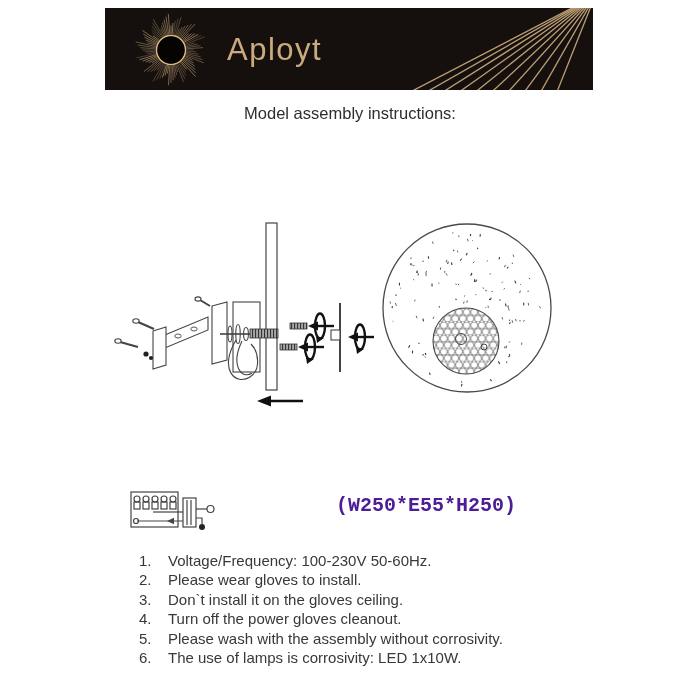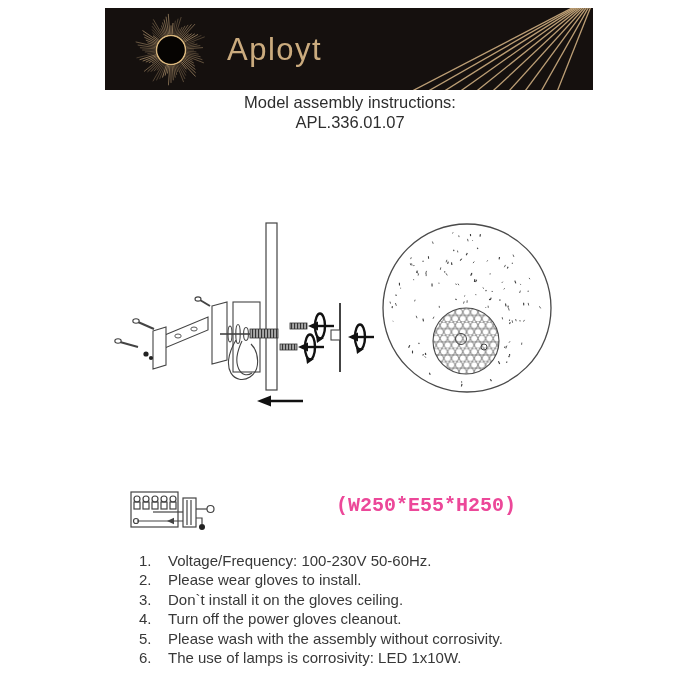--- a/index.html
+++ b/index.html
@@ -17,32 +17,32 @@
   .banner svg{position:absolute;top:0;}
   #logo{left:0;}
   #fanWrap{right:0;}
   .brand{
     position:absolute;left:122px;top:24px;
     color:#cbab7e;font-size:31px;letter-spacing:1.5px;font-weight:400;
   }
 
   
   .subhead{
-    position:absolute;top:93px;left:0;width:700px;text-align:center;
+    position:absolute;top:104px;left:0;width:700px;text-align:center;
     color:#2e2e2e;font-size:16.5px;line-height:19.5px;
   }
 
   
   #assembly{position:absolute;left:60px;top:190px;}
   #wiring{position:absolute;left:123px;top:482px;}
 
   .dims{
     position:absolute;left:336px;top:494px;
     font-family:"Liberation Mono","DejaVu Sans Mono",monospace;
-    font-size:20px;font-weight:bold;color:#ec4899;letter-spacing:0px;
+    font-size:20px;font-weight:bold;color:#4c1d95;letter-spacing:0px;
   }
 
   
   .instructions{
     position:absolute;left:139px;top:551px;margin:0;padding:0;
     list-style:none;font-size:15px;line-height:19.4px;color:#383838;width:460px;
   }
   .instructions li{display:flex;}
   .instructions .num{width:29px;flex:none;}
 </style>
@@ -154,21 +154,20 @@
           <line x1="238" y1="-12" x2="142" y2="94" stroke="#cbab7e" stroke-width="1.3" opacity="0.92"></line>
           <line x1="238" y1="-12" x2="160" y2="94" stroke="#cbab7e" stroke-width="1.3" opacity="0.92"></line>
           <line x1="238" y1="-12" x2="178" y2="94" stroke="#cbab7e" stroke-width="1.3" opacity="0.92"></line>
           <line x1="238" y1="-12" x2="196" y2="94" stroke="#cbab7e" stroke-width="1.3" opacity="0.92"></line>
         </g>
     </svg>
   </header>
 
   <div class="subhead">
     <div>Model assembly instructions:</div>
-    <div>APL.336.01.07</div>
   </div>
 
   <svg id="assembly" width="520" height="240" viewBox="0 0 520 240">
     <defs>
       <pattern id="hexp" width="7.6" height="13.2" patternUnits="userSpaceOnUse">
         <circle cx="3.8" cy="3.3" r="3.5" fill="none" stroke="#555" stroke-width="0.7"></circle>
         <circle cx="0" cy="9.9" r="3.5" fill="none" stroke="#555" stroke-width="0.7"></circle>
         <circle cx="7.6" cy="9.9" r="3.5" fill="none" stroke="#555" stroke-width="0.7"></circle>
       </pattern>
       <pattern id="thr" width="3" height="9" patternUnits="userSpaceOnUse">

